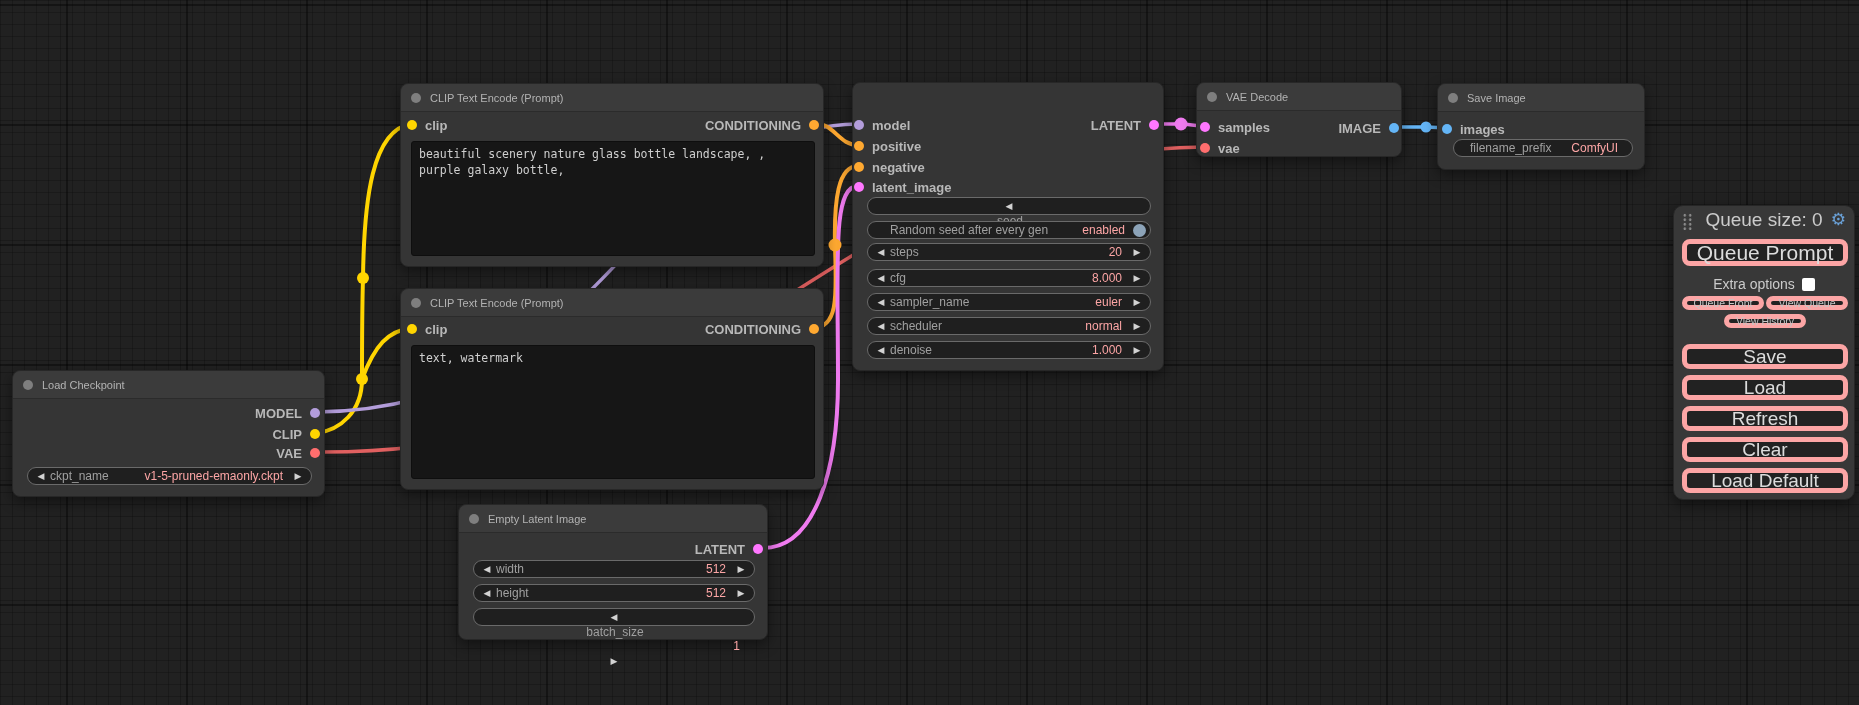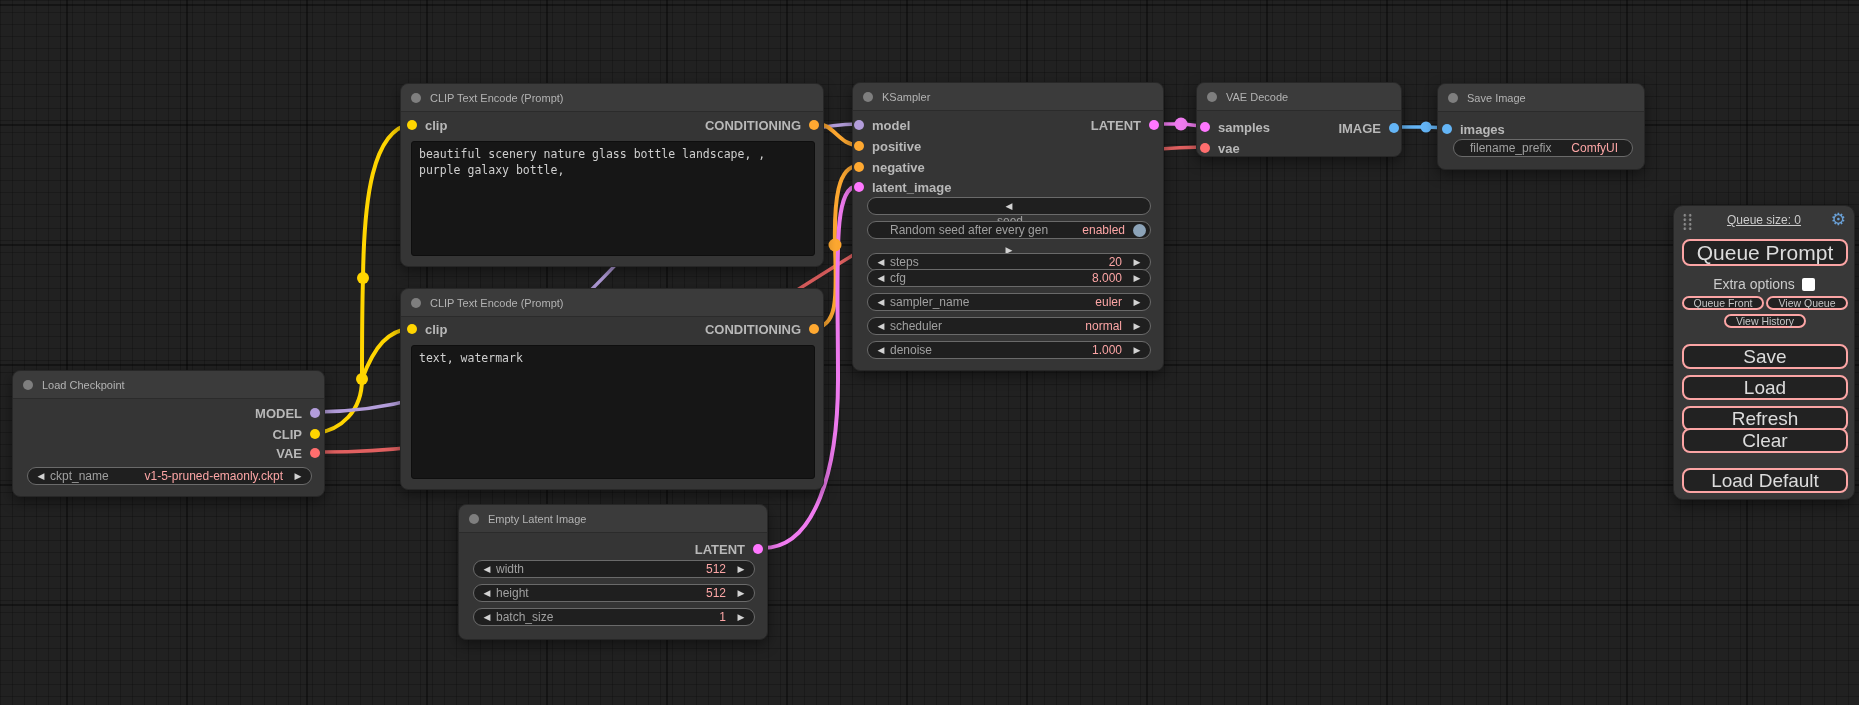--- a/index.html
+++ b/index.html
@@ -65,26 +65,26 @@
     position:absolute; left:1673px; top:205px; width:182px; height:295px; z-index:3;
     background:#383838; border:1px solid #262626; border-radius:10px;
     box-shadow:0 5px 14px rgba(0,0,0,.5);
   }
   .qp-header { position:relative; height:28px; display:flex; align-items:center; justify-content:center; }
   .drag-handle {
     position:absolute; left:8px; top:7px; width:11px; height:17px; cursor:move;
     background-image:radial-gradient(#8a8a8a 1.2px, transparent 1.5px);
     background-size:5.5px 4.5px;
   }
-  .qp-size { font-size:12px; color:#cbcbcb;text-decoration:underline; }
+  .qp-size { font-size:19px; color:#cbcbcb; }
   .gear-icon { position:absolute; right:8px; top:3px; font-size:17px; color:#6aa1d8; cursor:pointer; }
   .gear-icon::before { content:"\2699"; }
   .btn {
     position:absolute; left:8px; width:166px; height:25px;
-    background:#222; border:2px solid #fca5a5; border-radius:8px;
+    background:#222; border:5px solid #fca5a5; border-radius:8px;
     color:#dcdcdc; font-size:19px; font-family:inherit;
     display:flex; align-items:center; justify-content:center; cursor:pointer;
   }
   .btn.main { height:27px; font-size:21px; }
   .btn.small { width:82px; height:14px; font-size:10.5px; border-radius:8px; color:#c6c6c6; }
   .extra-row { position:absolute; left:0; top:70px; width:100%; display:flex; align-items:center; justify-content:center; gap:7px; }
   .extra-label { font-size:14px; color:#cbcbcb; }
   .checkbox { width:13px; height:13px; background:#ffffff; border-radius:2px; cursor:pointer; }
 </style>
 </head>
@@ -185,33 +185,29 @@
     <span class="wlabel">width</span>
     <span class="wvalue">512</span>
     <span class="arrow right"></span>
   </div>
   <div class="widget" style="left:14px;top:79px;width:282px;">
     <span class="arrow left"></span>
     <span class="wlabel">height</span>
     <span class="wvalue">512</span>
     <span class="arrow right"></span>
   </div>
-  <div class="widget" style="left:14px;top:103px;width:282px;">
+  <div class="widget" style="left:14px;top:103px;width:282px;flex-direction:column;">
     <span class="arrow left"></span>
     <span class="wlabel">batch_size</span>
     <span class="wvalue">1</span>
     <span class="arrow right"></span>
   </div>
 </div>
 
 <div class="node" style="left:852px;top:82px;width:312px;height:289px;">
-  <div class="node-header">
-    <span class="title-dot"></span>
-    <span class="node-title">KSampler</span>
-  </div>
   <div class="slot in" style="left:1px;top:36px;">
     <span class="dot c-model"></span>
     <span class="slot-label">model</span>
   </div>
   <div class="slot in" style="left:1px;top:57px;">
     <span class="dot c-cond"></span>
     <span class="slot-label">positive</span>
   </div>
   <div class="slot in" style="left:1px;top:78px;">
     <span class="dot c-cond"></span>
@@ -231,21 +227,21 @@
     <span class="wlabel">seed</span>
     <span class="wvalue">156680208700286</span>
     <span class="arrow right"></span>
   </div>
   <div class="widget no-arrows" style="left:14px;top:138px;width:284px;">
     <span class="arrow left"></span>
     <span class="wlabel">Random seed after every gen</span>
     <span class="wvalue">enabled</span>
     <span class="knob"></span>
   </div>
-  <div class="widget" style="left:14px;top:170px;width:284px;">
+  <div class="widget" style="left:14px;top:160px;width:284px;">
     <span class="arrow left"></span>
     <span class="wlabel">steps</span>
     <span class="wvalue">20</span>
     <span class="arrow right"></span>
   </div>
   <div class="widget" style="left:14px;top:186px;width:284px;">
     <span class="arrow left"></span>
     <span class="wlabel">cfg</span>
     <span class="wvalue">8.000</span>
     <span class="arrow right"></span>
@@ -314,15 +310,15 @@
   <div class="extra-row">
     <span class="extra-label">Extra options</span>
     <span class="checkbox"></span>
   </div>
   <button class="btn small" style="left:8px;top:90px;">Queue Front</button>
   <button class="btn small" style="left:92px;top:90px;">View Queue</button>
   <button class="btn small" style="left:50px;top:108px;">View History</button>
   <button class="btn" style="top:138px;">Save</button>
   <button class="btn" style="top:169px;">Load</button>
   <button class="btn" style="top:200px;">Refresh</button>
-  <button class="btn" style="top:222px;">Clear</button>
+  <button class="btn" style="top:231px;">Clear</button>
   <button class="btn" style="top:262px;">Load Default</button>
 </div>
 
 </body></html>

